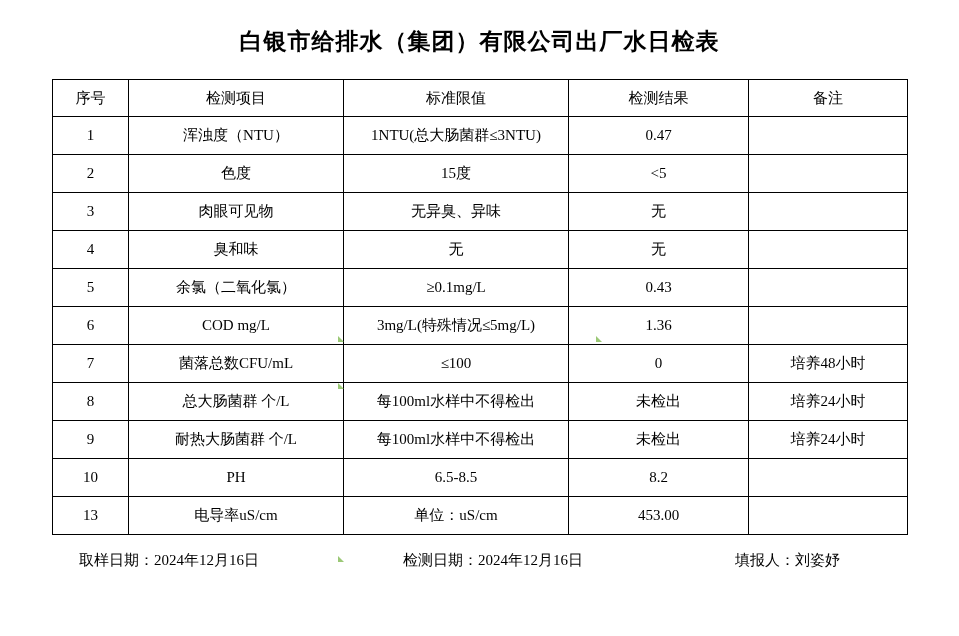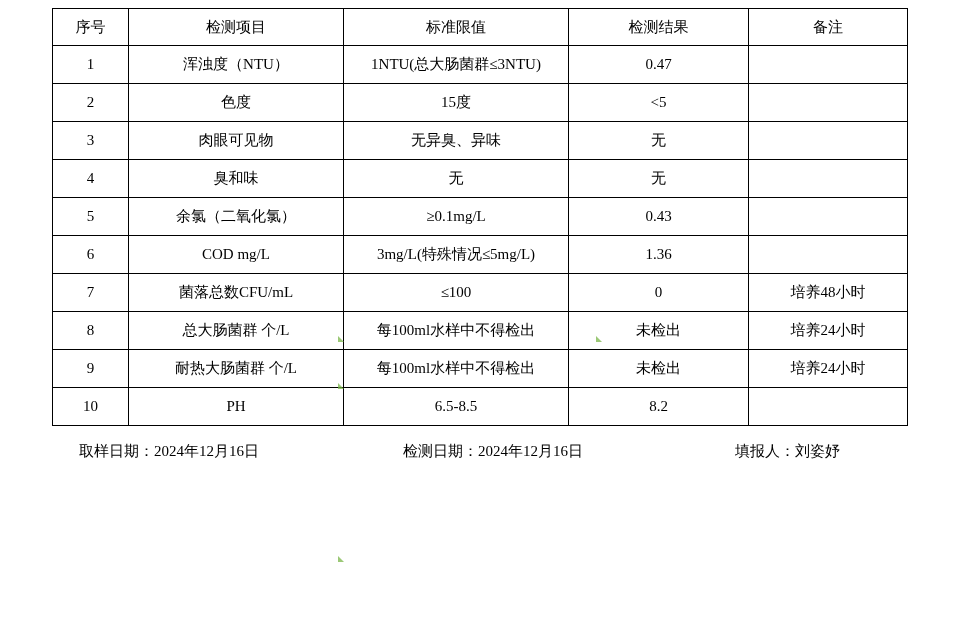--- a/index.html
+++ b/index.html
@@ -94,20 +94,21 @@
   .m1 { left: 338px; top: 336px; }
   .m2 { left: 338px; top: 383px; }
   .m3 { left: 338px; top: 556px; }
   .m4 { left: 596px; top: 336px; }
 </style>
 </head>
 <body>
 
 <div class="page">
 
+  <div class="doc-title">白银市给排水（集团）有限公司出厂水日检表</div>
 
   <div class="table-wrap">
     <table class="report">
       <colgroup>
         <col class="c0">
           <col class="c1">
           <col class="c2">
           <col class="c3">
           <col class="c4">
       </colgroup>
@@ -184,20 +185,27 @@
           <td class="num-cell">未检出</td>
           <td>培养24小时</td>
         </tr>
         <tr>
           <td class="num-cell">10</td>
           <td>PH</td>
           <td>6.5-8.5</td>
           <td class="num-cell">8.2</td>
           <td></td>
         </tr>
+        <tr>
+          <td class="num-cell">13</td>
+          <td>电导率uS/cm</td>
+          <td>单位：uS/cm</td>
+          <td class="num-cell">453.00</td>
+          <td></td>
+        </tr>
       </tbody>
     </table>
   </div>
 
   <div class="footer">
     <div class="f-sample">取样日期：2024年12月16日</div>
     <div class="f-test">检测日期：2024年12月16日</div>
     <div class="f-reporter">填报人：刘姿妤</div>
   </div>
 

